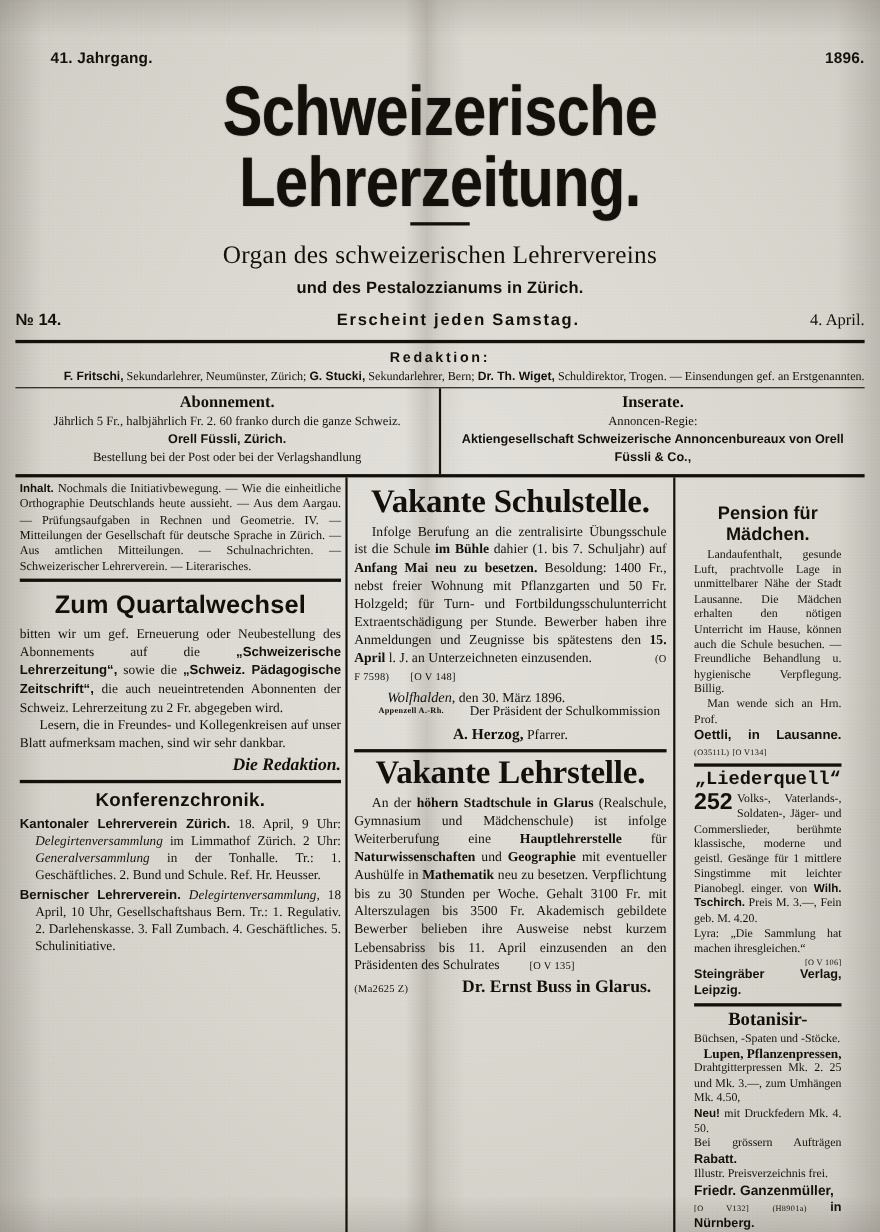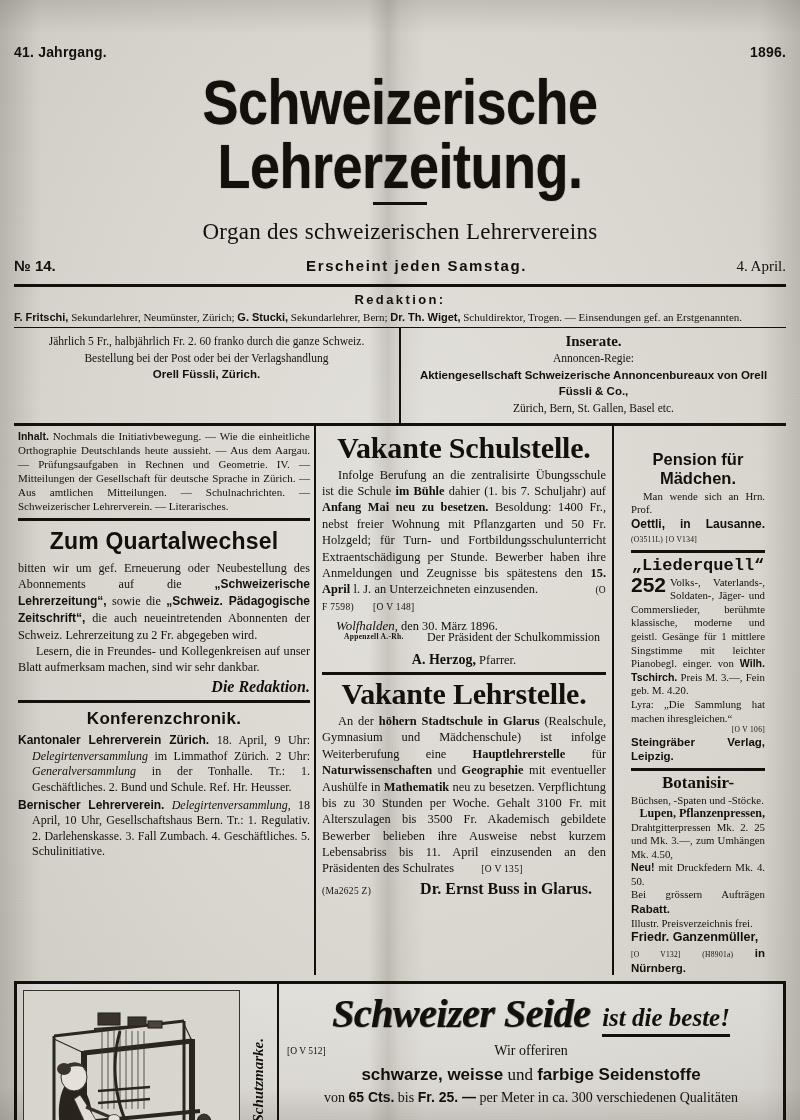--- a/index.html
+++ b/index.html
@@ -24,21 +24,21 @@
   }
   .grain{
     position:absolute;inset:0;opacity:.16;pointer-events:none;
     background-image:
       repeating-linear-gradient(0deg, rgba(0,0,0,.07) 0px, rgba(0,0,0,0) 1px, rgba(0,0,0,0) 2px, rgba(0,0,0,.05) 3px),
       repeating-linear-gradient(90deg, rgba(0,0,0,.05) 0px, rgba(0,0,0,0) 1px, rgba(0,0,0,0) 3px, rgba(0,0,0,.04) 4px);
   }
   .page{position:absolute;inset:0;padding:0 14px;box-sizing:border-box;}
 
   
-  .topline{display:flex;justify-content:space-between;align-items:flex-end;padding-top:44px;}
+  .topline{display:flex;justify-content:space-between;align-items:flex-end;padding-top:44px;margin-left:32px;}
   .topline span{font-family:"Liberation Sans",sans-serif;font-weight:bold;font-size:14px;letter-spacing:.2px;}
   .masthead{
     text-align:center;
     font-family:"Liberation Sans",sans-serif;
     font-weight:bold;
     font-size:54px;
     letter-spacing:-0.5px;
     line-height:1;
     margin-top:10px;
     transform:scaleY(1.18);
@@ -55,21 +55,21 @@
   .issueline{display:flex;justify-content:space-between;align-items:baseline;margin-top:12px;}
   .issueline .no{font-family:"Liberation Sans",sans-serif;font-weight:bold;font-size:15px;}
   .issueline .mid{font-family:"Liberation Sans",sans-serif;font-weight:bold;font-size:15px;letter-spacing:1.6px;padding-left:41px;}
   .issueline .date{font-family:"Liberation Serif",serif;font-size:15px;}
 
   .rule-thick{height:3px;background:#14110d;margin-top:9px;}
   .rule-thin{height:1px;background:#14110d;}
 
   .redaktion-t{text-align:center;font-family:"Liberation Sans",sans-serif;font-weight:bold;
     font-size:13px;letter-spacing:2.4px;margin-top:5px;}
-  .redaktion-l{text-align:left;font-size:11px;margin-top:4px;margin-bottom:4px;letter-spacing:0;}
+  .redaktion-l{text-align:right;font-size:11px;margin-top:4px;margin-bottom:4px;letter-spacing:0;}
   .redaktion-l b{font-family:"Liberation Sans",sans-serif;font-size:11px;}
 
   
   .twocol{display:flex;}
   .twocol > div{flex:1;padding:5px 6px 6px;}
   .twocol .left{border-right:2px solid #14110d;}
   .ab-h{text-align:center;font-family:"Liberation Serif",serif;font-weight:bold;font-size:15px;}
   .ab-l{text-align:center;font-size:11.5px;line-height:1.45;}
   .ab-l b{font-family:"Liberation Sans",sans-serif;font-weight:bold;}
 
@@ -154,20 +154,21 @@
 <div class="page">
 
   <div class="topline">
     <span>41. Jahrgang.</span>
     <span>1896.</span>
   </div>
 
   <div class="masthead">Schweizerische Lehrerzeitung.</div>
   <div class="mast-rule"></div>
   <div class="organ">Organ des schweizerischen Lehrervereins</div>
+  <div class="pestalozzi">und des Pestalozzianums in Zürich.</div>
 
   <div class="issueline">
     <span class="no">№ 14.</span>
     <span class="mid">Erscheint jeden Samstag.</span>
     <span class="date">4. April.</span>
   </div>
 
   <div class="rule-thick"></div>
 
   <div class="redaktion-t">Redaktion:</div>
@@ -177,29 +178,29 @@
     <b>G. Stucki,</b>
     <span>Sekundarlehrer, Bern;</span>
     <b>Dr. Th. Wiget,</b>
     <span>Schuldirektor, Trogen. — Einsendungen gef. an Erstgenannten.</span>
   </div>
 
   <div class="rule-thin"></div>
 
   <div class="twocol">
     <div class="left">
+      <div class="ab-h">Abonnement.</div>
       <div class="ab-l">Jährlich 5 Fr., halbjährlich Fr. 2. 60 franko durch die ganze Schweiz.</div>
+      <div class="ab-l"><b>Orell Füssli, Zürich.</b></div>
       <div class="ab-l">Bestellung bei der Post oder bei der Verlagshandlung</div>
-      <div class="ab-l"><b>Orell Füssli, Zürich.</b></div>
     </div>
     <div>
       <div class="ab-h">Inserate.</div>
       <div class="ab-l">Annoncen-Regie:</div>
       <div class="ab-l"><b>Aktiengesellschaft Schweizerische Annoncenbureaux von Orell Füssli &amp; Co.,</b></div>
-      <div class="ab-l">Zürich, Bern, St. Gallen, Basel etc.</div>
     </div>
   </div>
 
   <div class="cols">
 
     <div class="colA">
       <div class="inhalt">
         <b>Inhalt.</b>
         <span>Nochmals die Initiativbewegung. — Wie die einheitliche Orthographie Deutschlands heute aussieht. — Aus dem Aargau. — Prüfungsaufgaben in Rechnen und Geometrie. IV. — Mitteilungen der Gesellschaft für deutsche Sprache in Zürich. — Aus amtlichen Mitteilungen. — Schulnachrichten. — Schweizerischer Lehrerverein. — Literarisches.</span>
       </div>
@@ -226,21 +227,21 @@
     </div>
 
     <div class="colB">
       <div class="h-vak">Vakante Schulstelle.</div>
       <div class="ad-txt" style="text-indent:16px">
         <span>Infolge Berufung an die zentralisirte Übungsschule ist die Schule </span><b>im Bühle</b><span> dahier (1. bis 7. Schuljahr) auf </span><b>Anfang Mai neu zu besetzen.</b><span> Besoldung: 1400 Fr., nebst freier Wohnung mit Pflanzgarten und 50 Fr. Holzgeld; für Turn- und Fortbildungsschulunterricht Extraentschädigung per Stunde. Bewerber haben ihre Anmeldungen und Zeugnisse bis spätestens den </span><b>15. April</b><span> l. J. an Unterzeichneten einzusenden.</span>
         <span class="ref" style="margin-left:54px">(O F 7598)</span>
         <span class="ref" style="margin-left:16px">[O V 148]</span>
       </div>
       <div style="margin-top:2px">
-        <span class="place" style="margin-left:14px">Wolfhalden,</span><span style="font-size:12.4px"> den 30. März 1896.</span>
+        <span class="place" style="margin-left:30px">Wolfhalden,</span><span style="font-size:12.4px"> den 30. März 1896.</span>
       </div>
       <div style="position:relative;height:12px">
         <span class="tiny" style="position:absolute;left:22px;top:-2px;font-weight:bold">Appenzell A.-Rh.</span>
         <span style="position:absolute;right:6px;top:-4px;font-size:12px">Der Präsident der Schulkommission</span>
       </div>
       <div class="ctr" style="margin-top:4px">
         <b style="font-size:14px">A. Herzog,</b><span style="font-size:12.5px"> Pfarrer.</span>
       </div>
 
       <div class="hr2"></div>
@@ -251,20 +252,21 @@
         <span class="ref" style="margin-left:24px">[O V 135]</span>
       </div>
       <div style="display:flex;align-items:baseline;justify-content:space-between;margin-top:3px">
         <span class="ref">(Ma2625 Z)</span>
         <b style="font-size:16px;margin-right:14px">Dr. Ernst Buss in Glarus.</b>
       </div>
     </div>
 
     <div class="colC">
       <div class="h-pension">Pension für Mädchen.</div>
+      <div class="sm" style="text-indent:12px">Landaufenthalt, gesunde Luft, prachtvolle Lage in unmittelbarer Nähe der Stadt Lausanne. Die Mädchen erhalten den nötigen Unterricht im Hause, können auch die Schule besuchen. — Freundliche Behandlung u. hygienische Verpflegung. Billig.</div>
       <div class="sm" style="text-indent:12px">Man wende sich an Hrn. Prof.</div>
       <div class="sm">
         <b style="font-size:12px">Oettli, in Lausanne.</b>
         <span class="tiny">(O3511L)</span>
         <span class="tiny">[O V134]</span>
       </div>
 
       <div class="hr2"></div>
 
       <div class="h-lieder">„Liederquell“</div>

